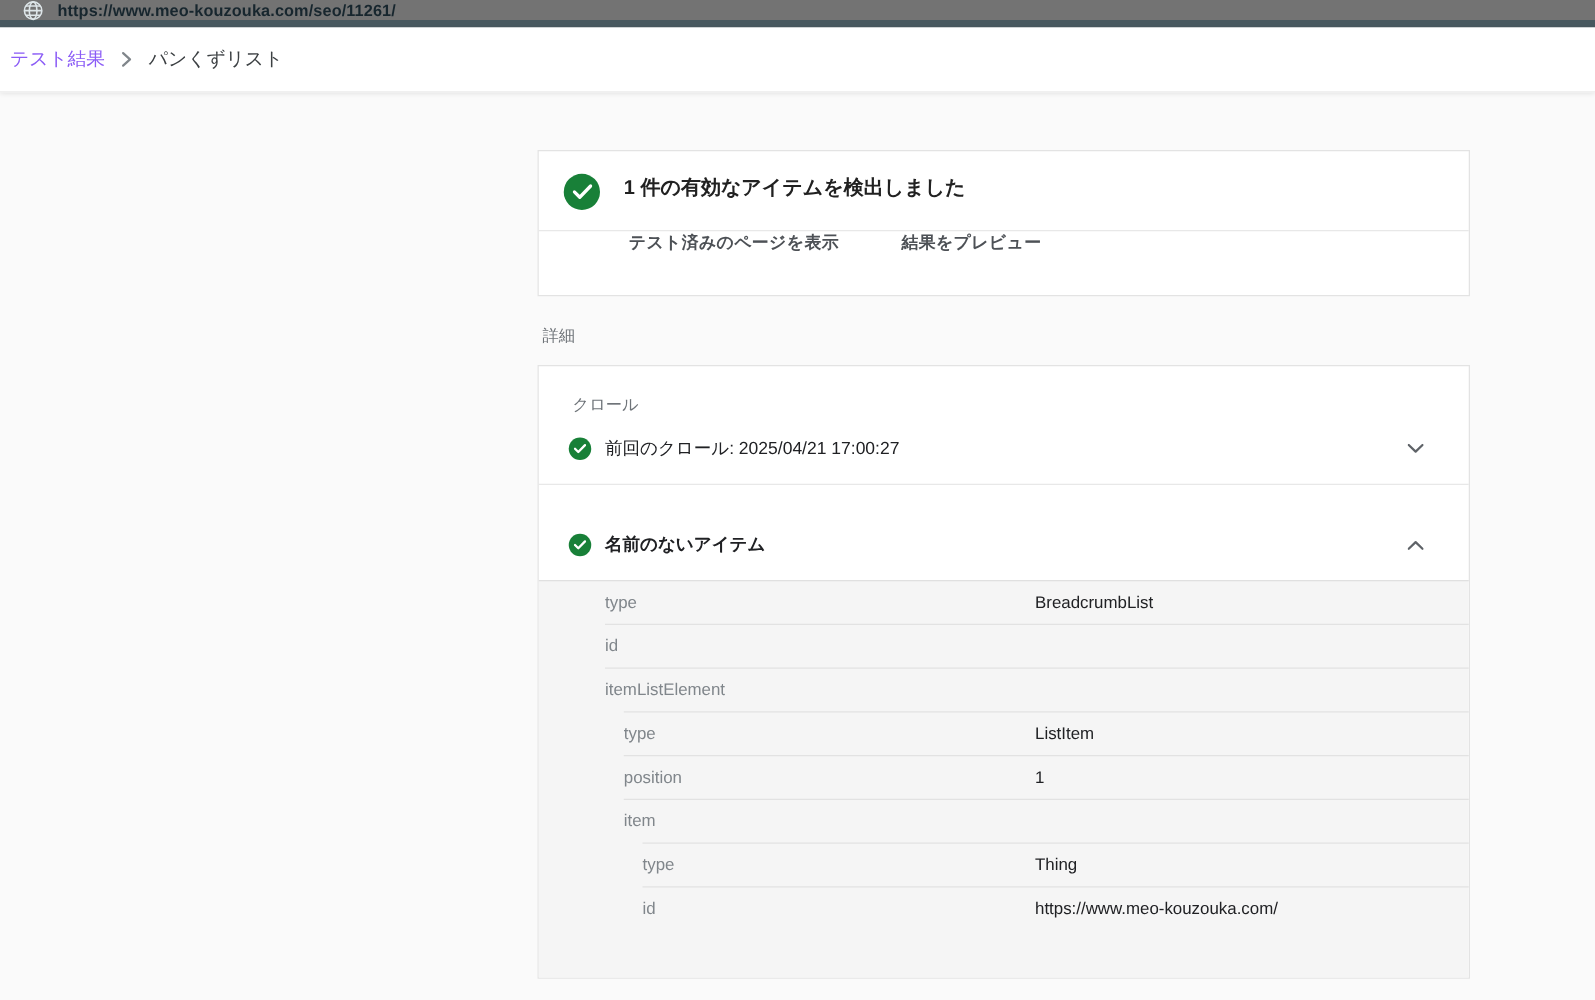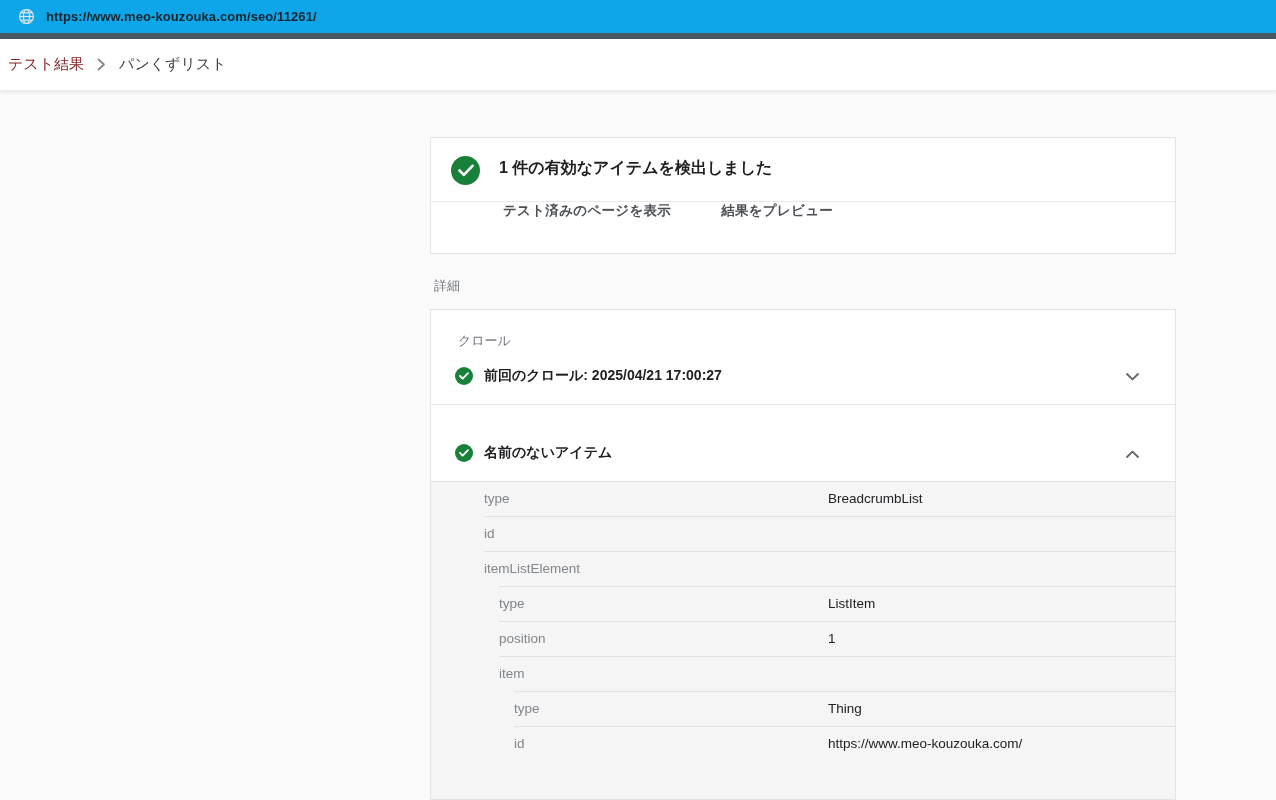--- a/index.html
+++ b/index.html
@@ -1,29 +1,29 @@
 <!DOCTYPE html>
 <html><head>
 <meta charset="utf-8">
 <style>
   * { margin:0; padding:0; box-sizing:border-box; }
   html,body { width:1276px; height:800px; overflow:hidden; }
   body { background:#fafafa; font-family:"Liberation Sans", sans-serif; }
 
   
-  .topbar { height:33px; background:#0ea5e9; display:flex; align-items:center; padding-left:18px; }
+  .topbar { height:16px; background:#737373; display:flex; align-items:center; padding-left:18px; }
   .topbar-strip { height:6px; background:#48585f; }
   .globe { width:17px; height:17px; margin-right:11px; flex:0 0 auto; }
   .url-text { color:#17262e; font-weight:bold; font-size:13px; letter-spacing:0.1px; }
 
   
   .crumbbar { height:52px; background:#ffffff; display:flex; align-items:center;
               padding:0 8px; font-size:15px; border-bottom:1px solid #ececec;
               box-shadow:0 1px 4px rgba(0,0,0,0.10); position:relative; z-index:2; }
-  .crumb-root { color:#7f1d1d; cursor:pointer; }
+  .crumb-root { color:#8b5cf6; cursor:pointer; }
   .crumb-sep { margin:0 13px; display:flex; align-items:center; }
   .crumb-current { color:#3c4043;font-family:Liberation Serif, serif; }
 
   
   .content { padding-left:430px; }
   .card { width:746px; background:#fff; border:1px solid #e3e3e3; }
 
   
   .result-card { margin-top:46px; }
   .result-main { display:flex; padding:18px 20px 16px 20px; }
@@ -39,21 +39,21 @@
   .text-btn { background:none; border:none; font-family:inherit; font-size:13.5px; font-weight:bold;
               color:#4d5156; cursor:pointer; letter-spacing:0.3px; padding:0; }
 
   
   .details-label { margin:23px 0 14px 4px; font-size:13px; color:#6f7479; }
   .details-card { }
   .section-label { font-size:13px; color:#6f7479; padding-left:27px; }
   .crawl-section { padding-top:22px; border-bottom:1px solid #e8e8e8; }
   .items-section { padding-top:22px; }
   .status-row { display:flex; align-items:center; padding:17px 36px 19px 24px; cursor:pointer; }
-  .status-text { margin-left:11px; font-size:14px; font-weight:700; color:#202124; }
+  .status-text { margin-left:11px; font-size:14px; font-weight:400; color:#202124; }
   .status-text.bold { font-weight:bold; }
   .chev { margin-left:auto; flex:0 0 auto; }
 
   
   .props-table { background:#f5f5f5; border-top:1px solid #e0e0e0; min-height:318px;
                  font-size:13.5px; }
   .prop-row { display:flex; padding:9px 0; border-top:1px solid #e2e2e2; }
   .props-table .prop-row:first-child { border-top:none; }
   .prop-row.l1 { margin-left:53px; }
   .prop-row.l2 { margin-left:68px; }

